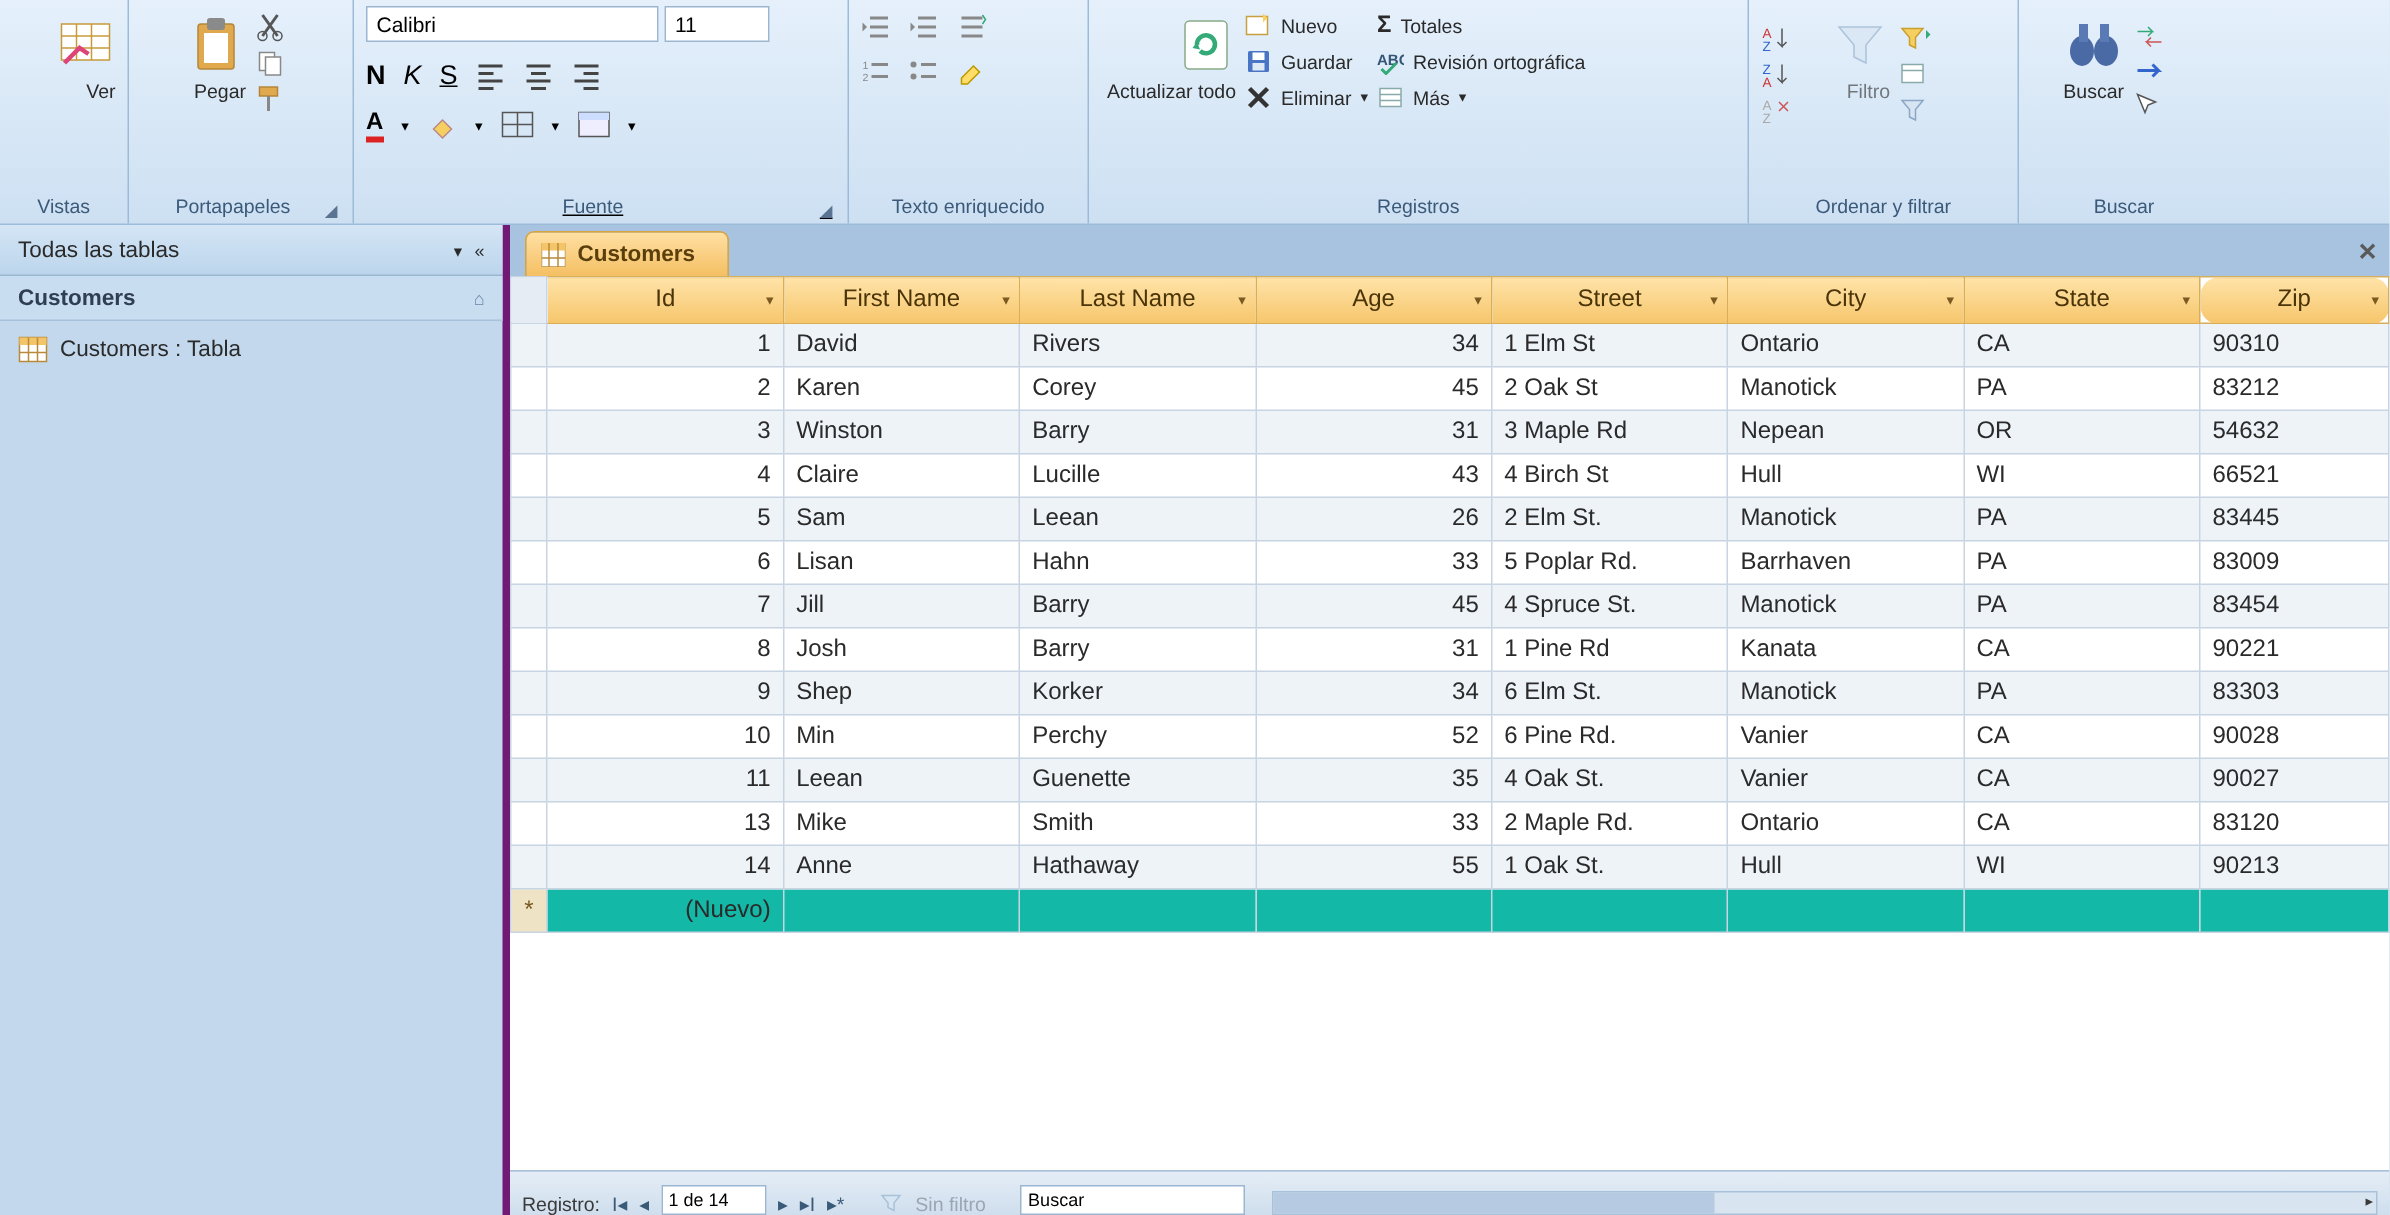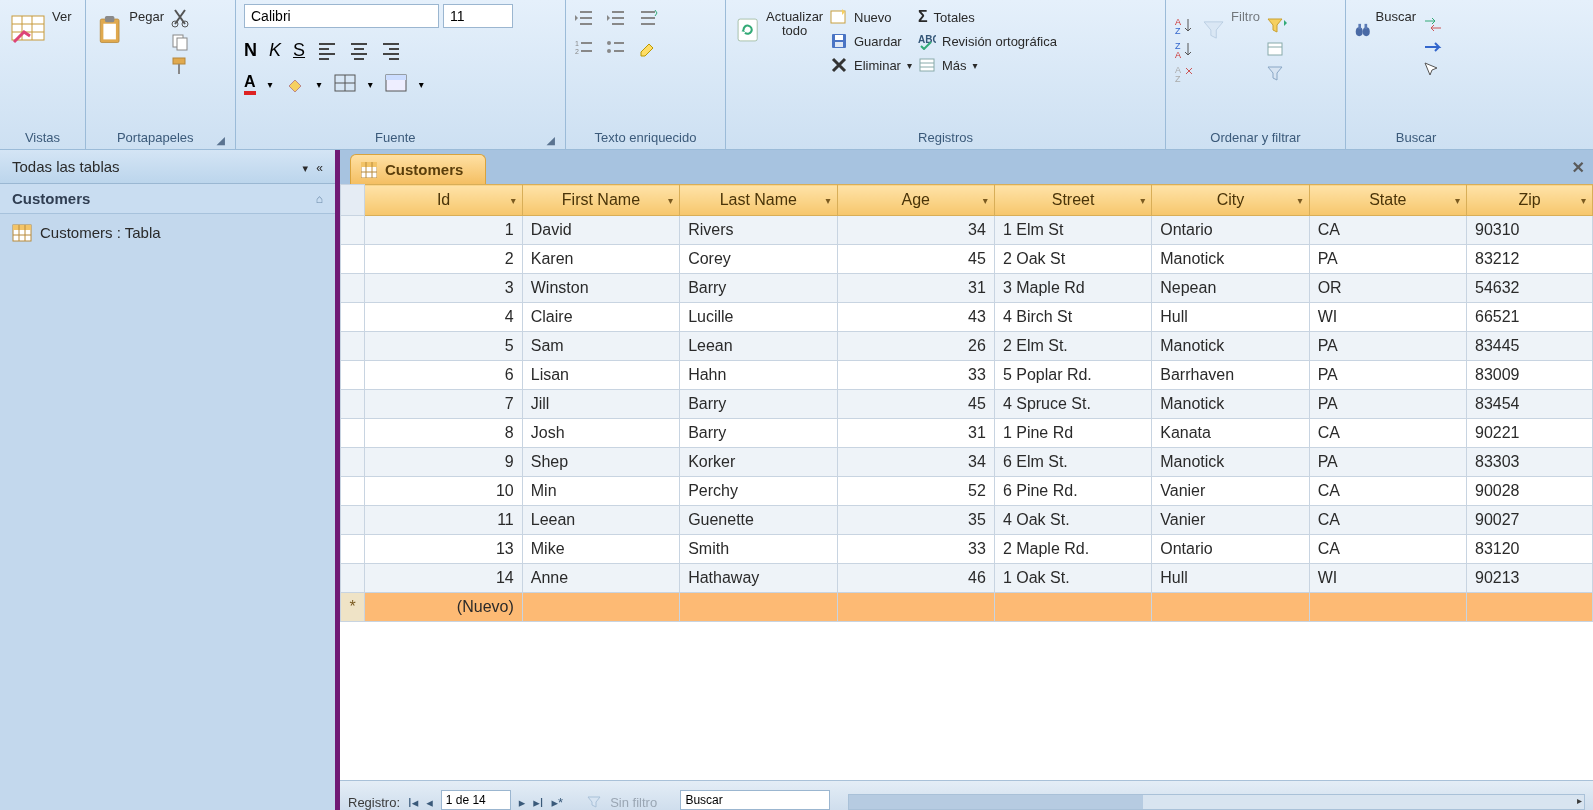--- a/index.html
+++ b/index.html
@@ -16,21 +16,21 @@
   --nav-header:#a9c6e2;
 }
 *{box-sizing:border-box;font-family:"Segoe UI",Tahoma,Arial,sans-serif;}
 html,body{margin:0;padding:0;width:1593px;height:810px;background:#d3e3f4;overflow:hidden;}
 
 
 #ribbon{height:150px;background:linear-gradient(#e5f0fb,#cde0f2);border-bottom:1px solid var(--ribbon-border);display:flex;}
 .rgroup{border-right:1px solid var(--ribbon-border);padding:4px 8px 0 8px;display:flex;flex-direction:column;justify-content:space-between;}
 .glabel{text-align:center;color:var(--group-label);font-size:13px;padding:2px 0 4px 0;}
 .gbody{flex:1;display:flex;align-items:flex-start;gap:6px;}
-.bigbtn{display:flex;flex-direction:row;align-items:flex-start;gap:4px;width:70px;padding-top:6px;cursor:pointer;}
+.bigbtn{display:flex;flex-direction:column;align-items:flex-end;gap:4px;width:70px;padding-top:6px;cursor:pointer;}
 .bigbtn .ic{width:40px;height:40px;}
 .bigbtn .lbl{font-size:13px;color:#2a2a2a;text-align:center;line-height:1.1;}
 .smbtns{display:flex;flex-direction:column;gap:4px;padding-top:4px;}
 .smico{width:20px;height:20px;display:inline-block;}
 .fontsel{width:195px;height:24px;border:1px solid #9bb6d0;background:#fff;font-size:14px;padding:0 6px;}
 .sizesel{width:70px;height:24px;border:1px solid #9bb6d0;background:#fff;font-size:14px;padding:0 6px;}
 .fmtbtns{display:flex;gap:12px;margin-top:6px;}
 .fmtbtns2{display:flex;gap:12px;margin-top:6px;align-items:center;}
 .stack{display:flex;flex-direction:column;}
 .reccol{display:flex;flex-direction:column;gap:6px;padding-top:4px;font-size:13px;color:#2a2a2a;}
@@ -55,21 +55,21 @@
 #tab .tabico{position:absolute;left:10px;top:7px;width:16px;height:16px;}
 #tabclose{position:absolute;right:8px;top:8px;color:#5a5a5a;font-weight:bold;cursor:pointer;}
 #gridarea{flex:1;overflow:auto;background:#fff;}
 table.datasheet{border-collapse:collapse;width:100%;font-size:16px;color:#2a2a2a;}
 table.datasheet th{background:linear-gradient(#ffe3a8,#f6c66c);border:1px solid #d8ae58;padding:6px 8px;font-weight:400;color:#4a3408;position:relative;text-align:center;margin-left:20px;}
 table.datasheet th.rowsel,table.datasheet td.rowsel{width:20px;background:#e5ecf4;border:1px solid var(--grid-border);}
 table.datasheet th .dd{position:absolute;right:6px;top:50%;transform:translateY(-50%);font-size:10px;color:#7a5a20;}
 table.datasheet td{border:1px solid var(--grid-border);padding:5px 8px;height:28px;}
 table.datasheet tr:nth-child(odd) td{background:var(--row-alt);}
 table.datasheet tr:nth-child(even) td{background:#fff;}
-table.datasheet tr.newrow td{background:#fdba74;}
+table.datasheet tr.newrow td{background:#14b8a6;}
 table.datasheet tr.newrow td.rowsel{background:#efe3c6;}
 td.num{text-align:right;padding-right:12px;}
 
 
 #recnav{height:30px;background:linear-gradient(#e4edf6,#cfdeed);border-top:1px solid #a9c1d8;display:flex;align-items:flex-end;font-size:13px;color:#3a3a3a;padding:0 8px;gap:8px;}
 .recbtn{cursor:pointer;color:#3a5a7a;}
 .recbox{width:70px;height:20px;border:1px solid #9bb6d0;background:#fff;font-size:12px;padding:0 4px;}
 .filtlbl{color:#9aa6b3;}
 .schbox{width:150px;height:20px;border:1px solid #9bb6d0;background:#fff;font-size:12px;padding:0 4px;}
 #hscroll{flex:1;height:16px;margin-left:10px;background:#d8e4f0;border:1px solid #a9c1d8;position:relative;}
@@ -169,21 +169,21 @@
           <span>
               <svg width="22" height="20" viewBox="0 0 22 20">
                 <rect x="1" y="1" width="20" height="16" fill="#eef" stroke="#555"></rect>
                 <rect x="1" y="1" width="20" height="5" fill="#cdf"></rect>
               </svg>
             </span>
             <span style="font-size:10px;">▾</span>
         </div>
       </div>
     </div>
-    <div style="display:flex;justify-content:space-between;align-items:flex-end;">
+    <div style="display:flex;justify-content:space-between;align-items:flex-end;text-decoration:underline;">
       <div class="glabel" style="flex:1">Fuente</div>
       <span class="dlg-launch">◢</span>
     </div>
   </div>
 
   <div class="rgroup" style="width:160px">
     <div class="gbody">
       <div class="stack" style="gap:10px;padding-top:4px;">
         <div style="display:flex;gap:12px;">
           <svg class="smico" viewBox="0 0 20 20">
@@ -388,21 +388,21 @@
         <thead>
             <tr id="hdrrow">
               <th class="rowsel"></th>
               <th style="width: 150px;"><span>Id</span><span class="dd">▾</span></th>
               <th style="width: 150px;"><span>First Name</span><span class="dd">▾</span></th>
               <th style="width: 150px;"><span>Last Name</span><span class="dd">▾</span></th>
               <th style="width: 150px;"><span>Age</span><span class="dd">▾</span></th>
               <th style="width: 150px;"><span>Street</span><span class="dd">▾</span></th>
               <th style="width: 150px;"><span>City</span><span class="dd">▾</span></th>
               <th style="width: 150px;"><span>State</span><span class="dd">▾</span></th>
-              <th style="width: 120px;"><span>Zip</span><span class="dd">▾</span></th>
+              <th style="width: 120px; border-radius: 12px;"><span>Zip</span><span class="dd">▾</span></th>
             </tr>
           </thead>
         <tbody id="dsbody">
             <tr>
               <td class="rowsel"></td>
               <td class="num">1</td>
               <td>David</td>
               <td>Rivers</td>
               <td class="num">34</td>
               <td>1 Elm St</td>
@@ -529,21 +529,21 @@
               <td>2 Maple Rd.</td>
               <td>Ontario</td>
               <td>CA</td>
               <td>83120</td>
             </tr>
             <tr>
               <td class="rowsel"></td>
               <td class="num">14</td>
               <td>Anne</td>
               <td>Hathaway</td>
-              <td class="num">46</td>
+              <td class="num">55</td>
               <td>1 Oak St.</td>
               <td>Hull</td>
               <td>WI</td>
               <td>90213</td>
             </tr>
             <tr class="newrow">
               <td class="rowsel" style="text-align:center;color:#7a5a20;">*</td>
               <td class="num">(Nuevo)</td>
               <td></td>
               <td></td>

